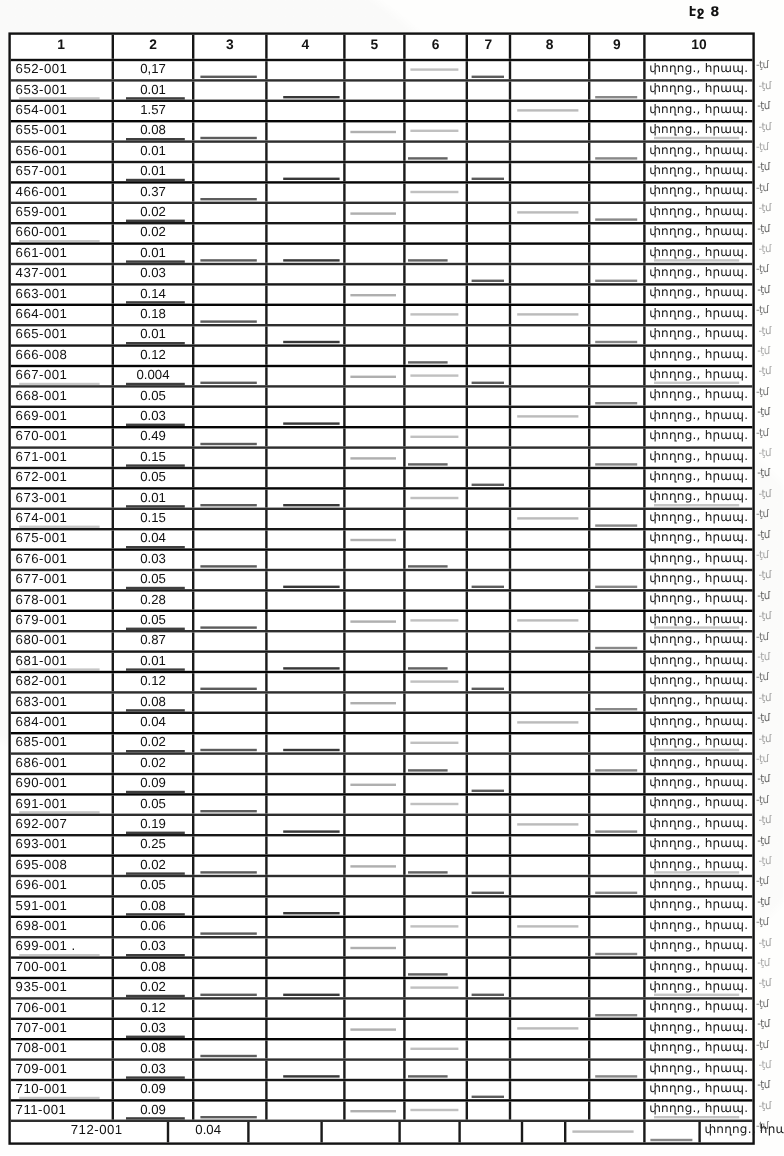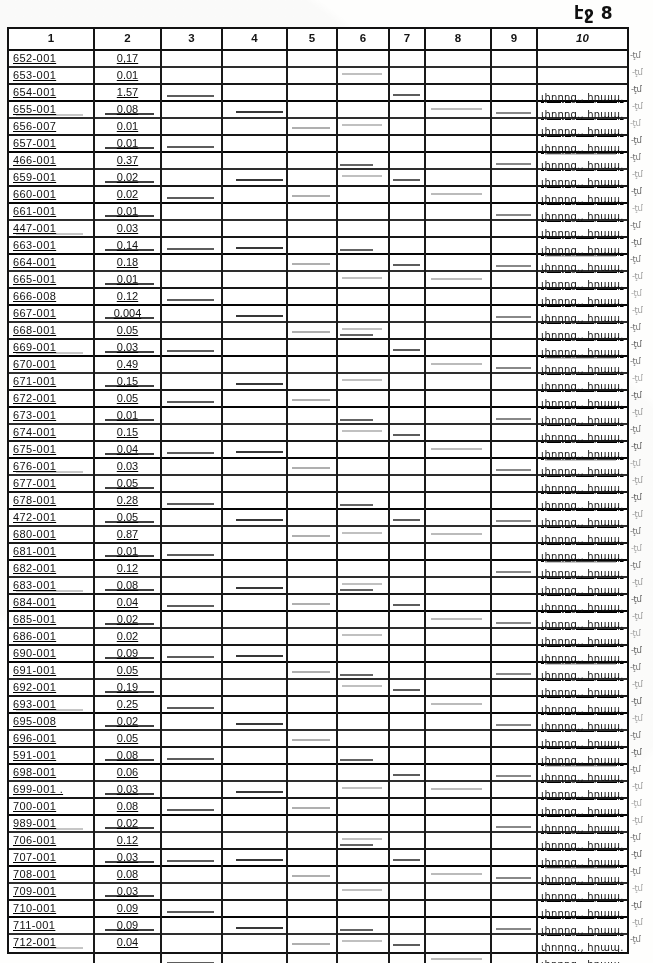--- a/index.html
+++ b/index.html
@@ -9,51 +9,51 @@
   }
   .sheet{
     position:relative;width:653px;height:963px;background:#fefefd;
     background-image:
       radial-gradient(circle at 18% 30%, rgba(0,0,0,0.015) 0 40%, transparent 41%),
       radial-gradient(circle at 70% 60%, rgba(0,0,0,0.012) 0 35%, transparent 36%);
   }
   .page-label{
     position:absolute;top:3px;left:574px;
     font-family:"DejaVu Sans",sans-serif;
-    font-size:17px;font-weight:bold;color:#101010;letter-spacing:.5px;
+    font-size:11px;font-weight:bold;color:#101010;letter-spacing:.5px;
   }
   .table{
     position:absolute;left:7px;top:27px;width:618px;
     border:2px solid #121212;box-sizing:content-box;background:#fff;
   }
   .thead,.row{
     display:grid;
     grid-template-columns:86px 67px 61px 65px 50px 52px 36px 66px 46px 1fr;
   }
   .thead{height:20px;border-bottom:2px solid #101010;}
   .hcell{
     border-right:2px solid #151515;
     font-size:11.5px;font-weight:bold;color:#141414;
     text-align:center;line-height:18px;box-sizing:border-box;
   }
-  .hcell:last-child{border-right:none;font-style:italic;}
-  .row{height:17px;border-bottom:2px solid #181818;box-sizing:border-box;text-decoration:underline;}
-  .row:last-child{border-bottom:none;}
+  .hcell:last-child{border-right:none;}
+  .row{height:17px;border-bottom:2px solid #181818;box-sizing:border-box;}
+  .row:last-child{border-bottom:none;padding-left:46px;}
   .row:nth-child(3n){border-bottom-color:#050505;}
   .row:nth-child(3n+1){border-bottom-color:#2e2e2e;}
   .cell{
     position:relative;border-right:2px solid #1a1a1a;box-sizing:border-box;
     font-size:11px;color:#111;line-height:14px;white-space:nowrap;overflow:visible;
   }
   .cell:last-child{border-right:none;}
   .c1{padding-left:4px;letter-spacing:.4px;font-weight:500;}
   .c2{text-align:center;font-weight:500;}
   .c10{
     font-family:"DejaVu Sans",sans-serif;
-    font-size:10px;padding-left:3px;letter-spacing:.2px;color:#151515;margin-top:40px;
+    font-size:10px;padding-left:3px;letter-spacing:.2px;color:#151515;
   }
   
   .cell::after{
     content:"";position:absolute;height:2px;left:8%;right:12%;top:44%;
     background:#8d8d8d;opacity:0;
   }
   .row:nth-child(3n+1) .cell:nth-child(3)::after{opacity:.85;top:82%;background:#3f3f3f;}
   .row:nth-child(3n+1) .cell:nth-child(6)::after{opacity:.55;top:40%;}
   .row:nth-child(4n+2) .cell:nth-child(4)::after{opacity:.9;top:80%;background:#222;left:20%;right:5%;}
   .row:nth-child(4n) .cell:nth-child(5)::after{opacity:.7;top:46%;}
@@ -136,21 +136,21 @@
           <div class="cell c3"></div>
           <div class="cell c4"></div>
           <div class="cell c5"></div>
           <div class="cell c6"></div>
           <div class="cell c7"></div>
           <div class="cell c8"></div>
           <div class="cell c9"></div>
           <div class="cell c10">փողոց., հրապ.</div>
         </div>
         <div class="row">
-          <div class="cell c1">656-007</div>
+          <div class="cell c1">656-001</div>
           <div class="cell c2">0.01</div>
           <div class="cell c3"></div>
           <div class="cell c4"></div>
           <div class="cell c5"></div>
           <div class="cell c6"></div>
           <div class="cell c7"></div>
           <div class="cell c8"></div>
           <div class="cell c9"></div>
           <div class="cell c10">փողոց., հրապ.</div>
         </div>
@@ -208,21 +208,21 @@
           <div class="cell c3"></div>
           <div class="cell c4"></div>
           <div class="cell c5"></div>
           <div class="cell c6"></div>
           <div class="cell c7"></div>
           <div class="cell c8"></div>
           <div class="cell c9"></div>
           <div class="cell c10">փողոց., հրապ.</div>
         </div>
         <div class="row">
-          <div class="cell c1">447-001</div>
+          <div class="cell c1">437-001</div>
           <div class="cell c2">0.03</div>
           <div class="cell c3"></div>
           <div class="cell c4"></div>
           <div class="cell c5"></div>
           <div class="cell c6"></div>
           <div class="cell c7"></div>
           <div class="cell c8"></div>
           <div class="cell c9"></div>
           <div class="cell c10">փողոց., հրապ.</div>
         </div>
@@ -412,21 +412,21 @@
           <div class="cell c3"></div>
           <div class="cell c4"></div>
           <div class="cell c5"></div>
           <div class="cell c6"></div>
           <div class="cell c7"></div>
           <div class="cell c8"></div>
           <div class="cell c9"></div>
           <div class="cell c10">փողոց., հրապ.</div>
         </div>
         <div class="row">
-          <div class="cell c1">472-001</div>
+          <div class="cell c1">679-001</div>
           <div class="cell c2">0.05</div>
           <div class="cell c3"></div>
           <div class="cell c4"></div>
           <div class="cell c5"></div>
           <div class="cell c6"></div>
           <div class="cell c7"></div>
           <div class="cell c8"></div>
           <div class="cell c9"></div>
           <div class="cell c10">փողոց., հրապ.</div>
         </div>
@@ -532,21 +532,21 @@
           <div class="cell c3"></div>
           <div class="cell c4"></div>
           <div class="cell c5"></div>
           <div class="cell c6"></div>
           <div class="cell c7"></div>
           <div class="cell c8"></div>
           <div class="cell c9"></div>
           <div class="cell c10">փողոց., հրապ.</div>
         </div>
         <div class="row">
-          <div class="cell c1">692-001</div>
+          <div class="cell c1">692-007</div>
           <div class="cell c2">0.19</div>
           <div class="cell c3"></div>
           <div class="cell c4"></div>
           <div class="cell c5"></div>
           <div class="cell c6"></div>
           <div class="cell c7"></div>
           <div class="cell c8"></div>
           <div class="cell c9"></div>
           <div class="cell c10">փողոց., հրապ.</div>
         </div>
@@ -628,21 +628,21 @@
           <div class="cell c3"></div>
           <div class="cell c4"></div>
           <div class="cell c5"></div>
           <div class="cell c6"></div>
           <div class="cell c7"></div>
           <div class="cell c8"></div>
           <div class="cell c9"></div>
           <div class="cell c10">փողոց., հրապ.</div>
         </div>
         <div class="row">
-          <div class="cell c1">989-001</div>
+          <div class="cell c1">935-001</div>
           <div class="cell c2">0.02</div>
           <div class="cell c3"></div>
           <div class="cell c4"></div>
           <div class="cell c5"></div>
           <div class="cell c6"></div>
           <div class="cell c7"></div>
           <div class="cell c8"></div>
           <div class="cell c9"></div>
           <div class="cell c10">փողոց., հրապ.</div>
         </div>

